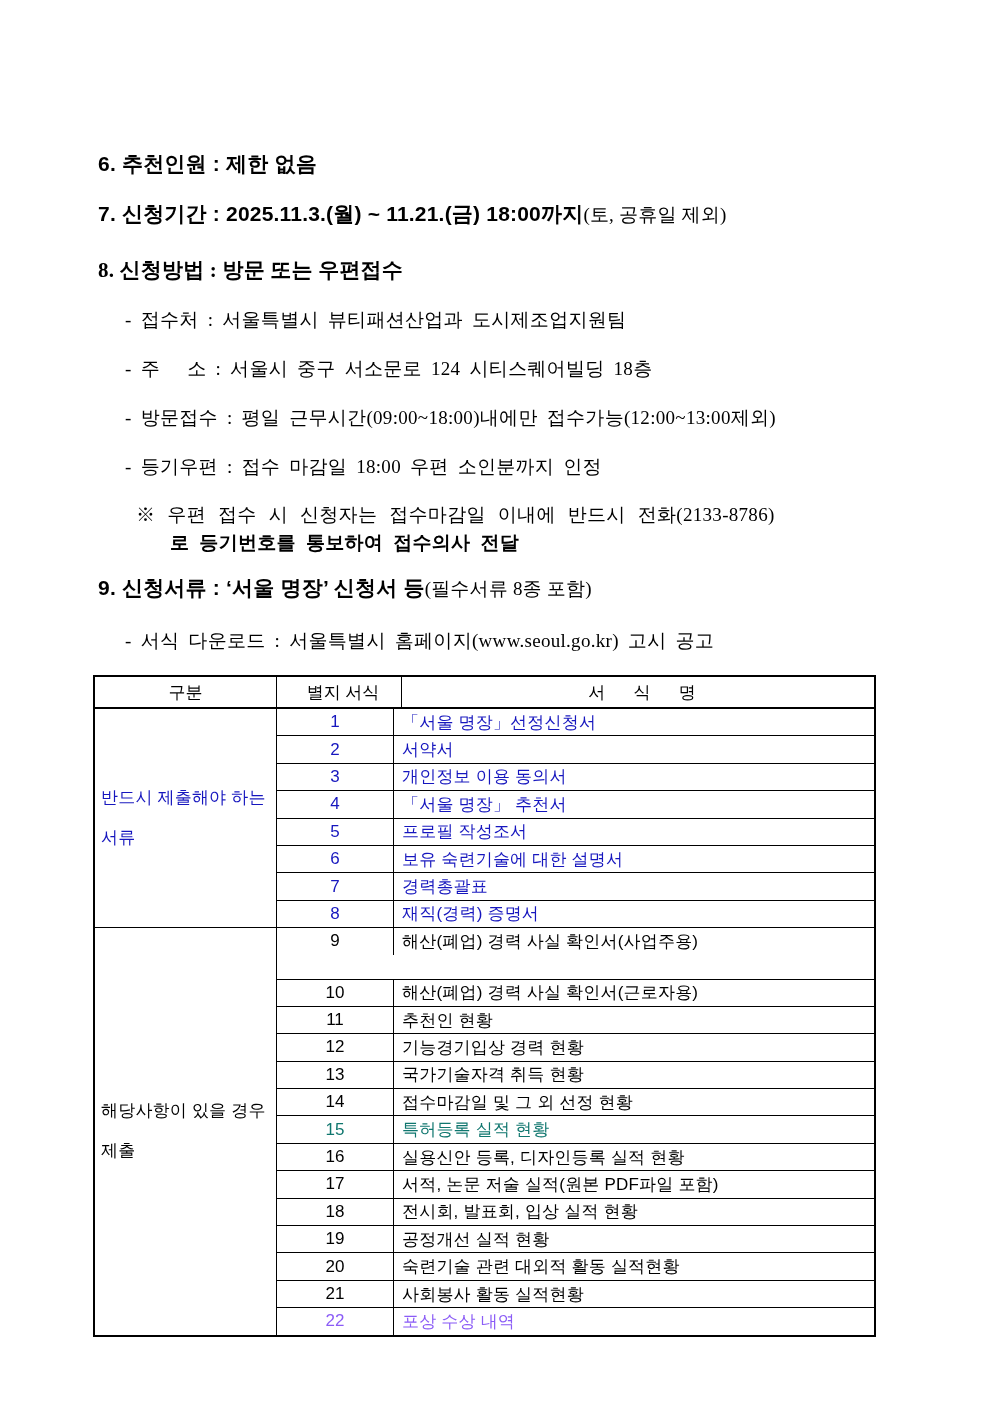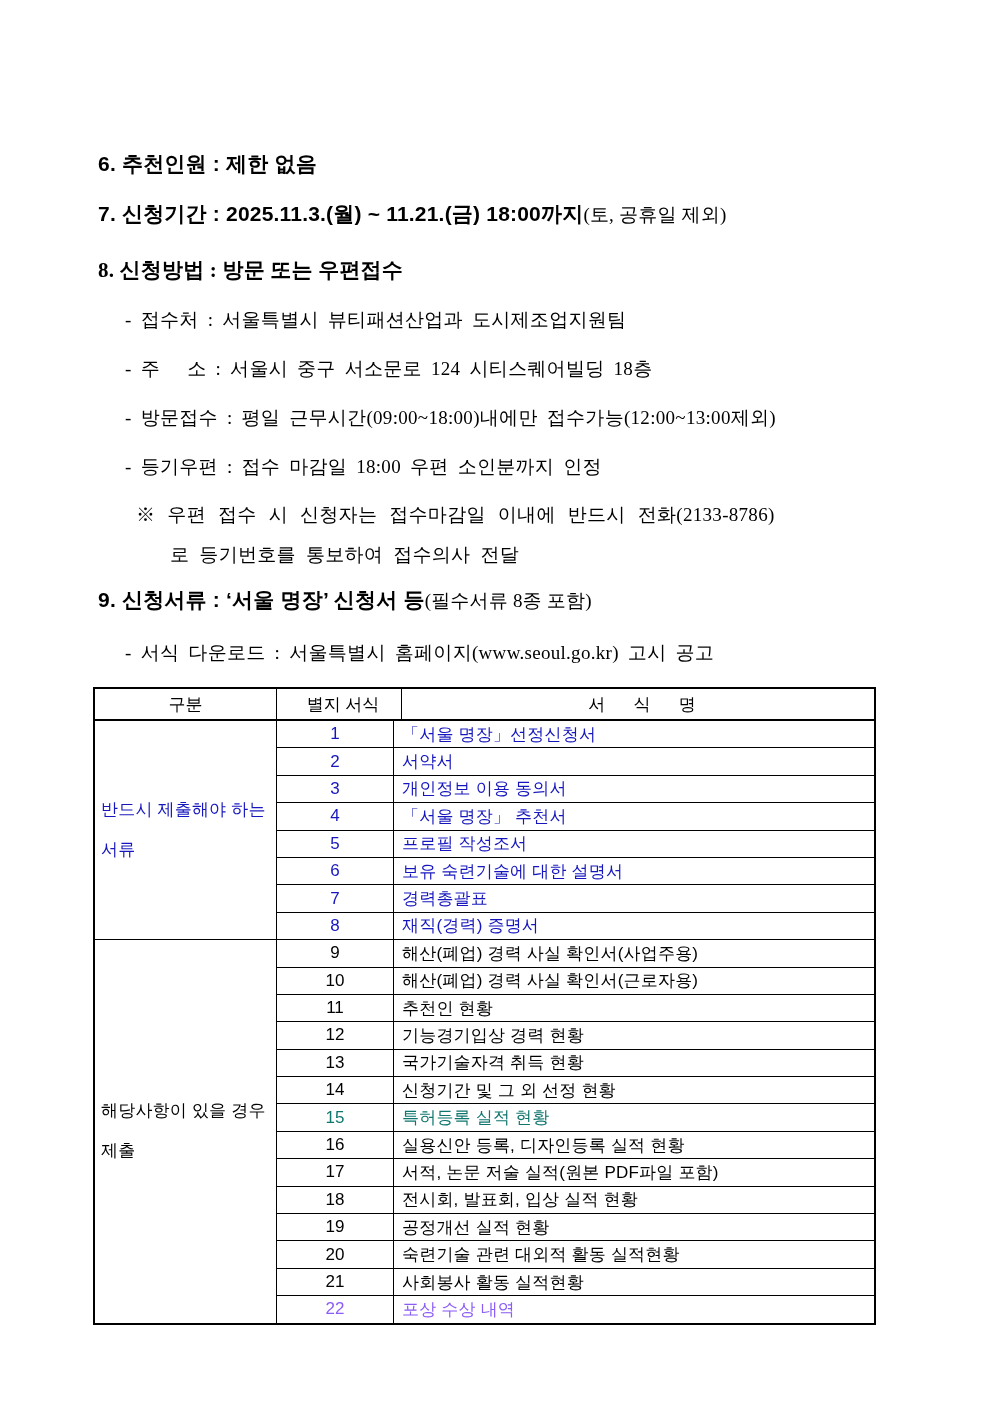--- a/index.html
+++ b/index.html
@@ -34,21 +34,21 @@
     word-spacing: 4px;
     letter-spacing: 0.3px;
     white-space: pre-wrap;
   }
   .mt-item7 { margin-top: 22px; }
   .mt-item8 { margin-top: 27px; font-family: Liberation Serif, serif; }
   .sub { margin-left: 27px; }
   .mt-sub1 { margin-top: 22px; }
   .mt-sub  { margin-top: 21px; }
   .note1 { margin-left: 38px; margin-top: 20px; word-spacing: 7px; }
-  .note2 { margin-left: 72px; margin-top: 12px; word-spacing: 5px; }
+  .note2 { margin-left: 72px; word-spacing: 5px; font-weight: bold; }
   .mt-item9 { margin-top: 17px; }
   .mt-download { margin-top: 24px; }
 
   .doc-table {
     margin-left: -5px;
     margin-top: 20px;
     width: 779px;
     border: 2px solid #000000;
     box-sizing: content-box;
     font-family: "Liberation Sans", sans-serif;
@@ -170,39 +170,39 @@
             </div>
           </div>
         </div>
         <div class="tgroup">
           <div class="tlabel" style="color: rgb(0, 0, 0);">해당사항이 있을 경우 제출</div>
           <div class="trows">
             <div class="trow" style="color: rgb(0, 0, 0);">
               <div class="tno">9</div>
               <div class="tname">해산(폐업) 경력 사실 확인서(사업주용)</div>
             </div>
-            <div class="trow" style="color: rgb(0, 0, 0);">
+            <div class="trow" style="color: rgb(0, 0, 0); margin-top: 24px;">
               <div class="tno">10</div>
               <div class="tname">해산(폐업) 경력 사실 확인서(근로자용)</div>
             </div>
             <div class="trow" style="color: rgb(0, 0, 0);">
               <div class="tno">11</div>
               <div class="tname">추천인 현황</div>
             </div>
             <div class="trow" style="color: rgb(0, 0, 0);">
               <div class="tno">12</div>
               <div class="tname">기능경기입상 경력 현황</div>
             </div>
             <div class="trow" style="color: rgb(0, 0, 0);">
               <div class="tno">13</div>
               <div class="tname">국가기술자격 취득 현황</div>
             </div>
             <div class="trow" style="color: rgb(0, 0, 0);">
               <div class="tno">14</div>
-              <div class="tname">신청기간 및 그 외 선정 현황</div>
+              <div class="tname">접수마감일 및 그 외 선정 현황</div>
             </div>
             <div class="trow" style="color: #0f766e;">
               <div class="tno">15</div>
               <div class="tname">특허등록 실적 현황</div>
             </div>
             <div class="trow" style="color: rgb(0, 0, 0);">
               <div class="tno">16</div>
               <div class="tname">실용신안 등록, 디자인등록 실적 현황</div>
             </div>
             <div class="trow" style="color: rgb(0, 0, 0);">

